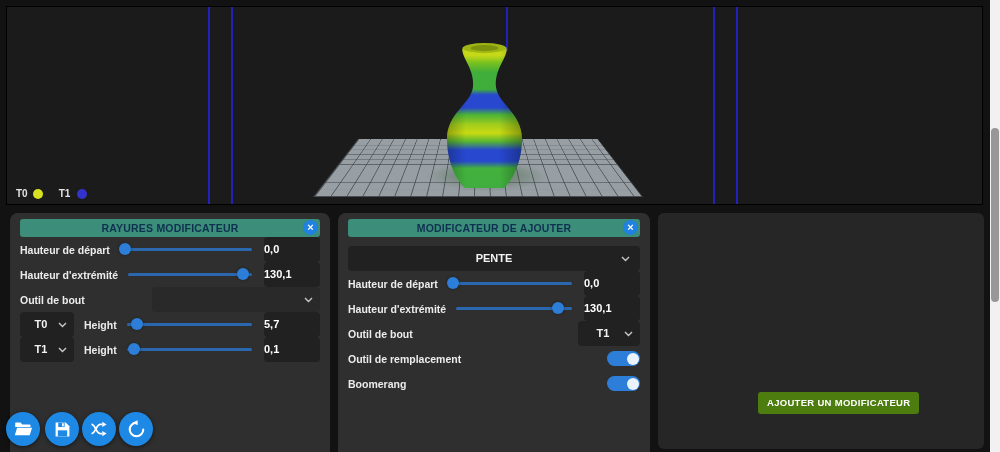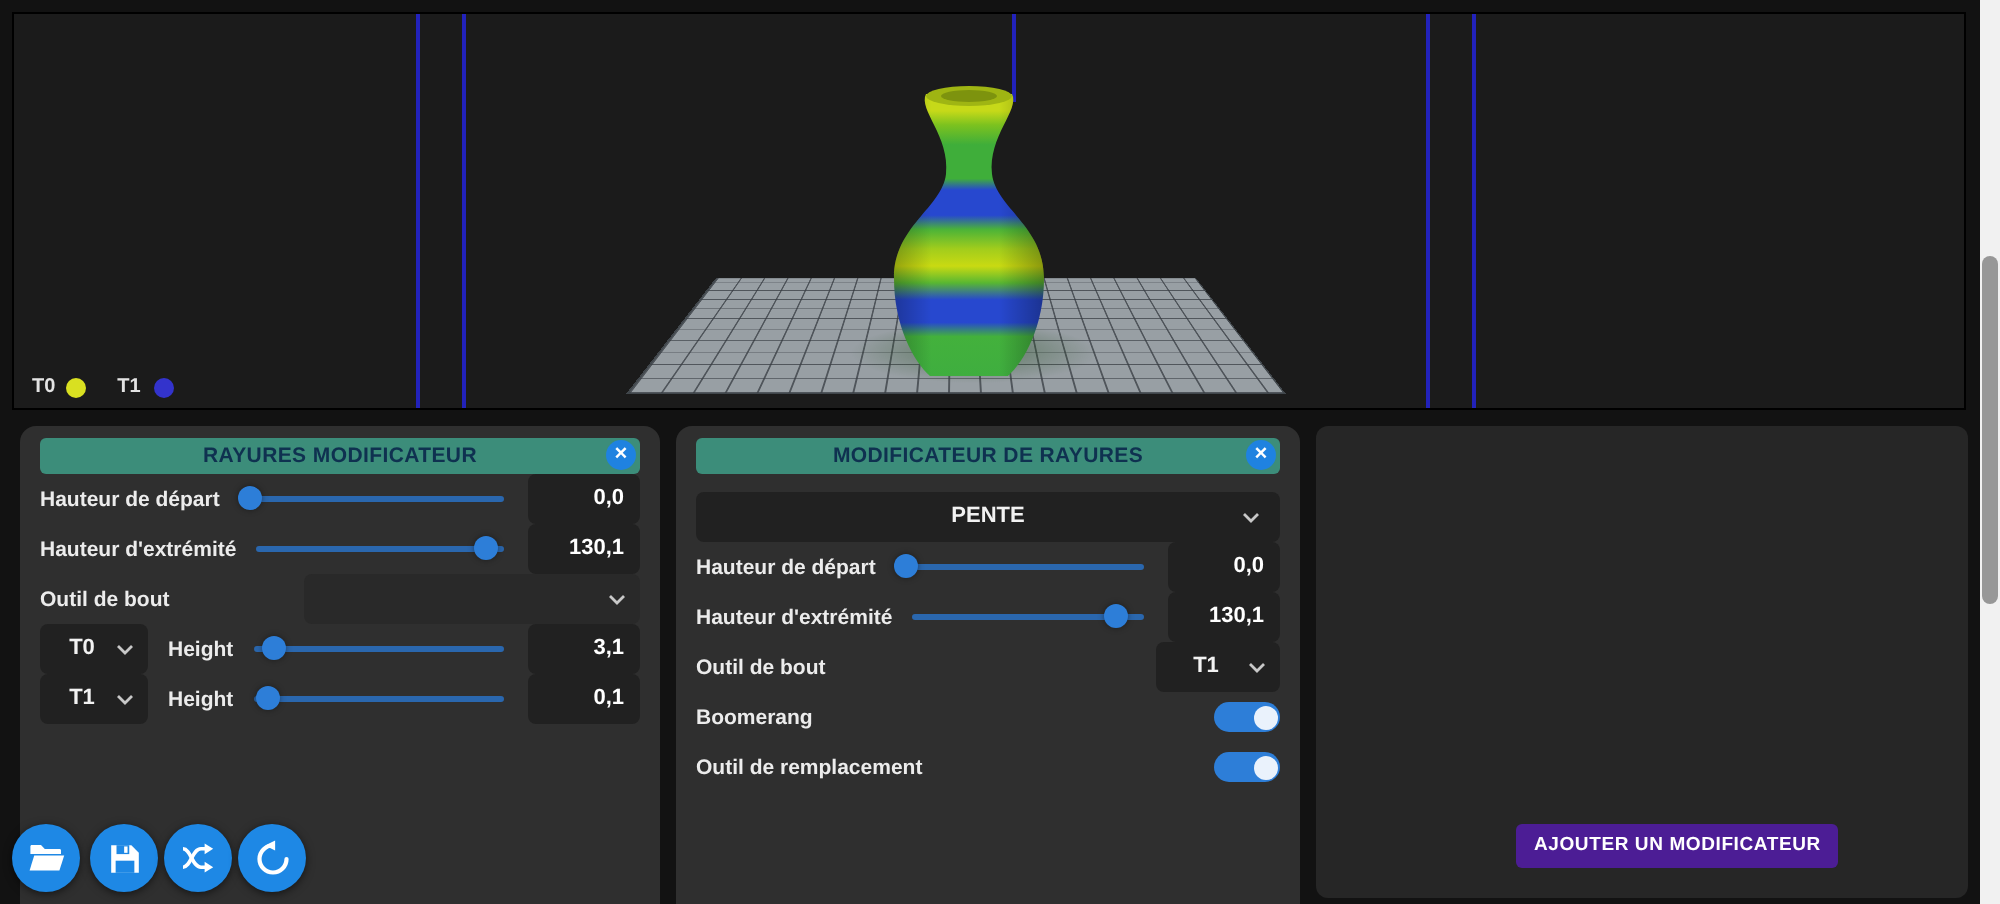--- a/index.html
+++ b/index.html
@@ -44,36 +44,36 @@
                  text-align:center; line-height:25px; font-size:11px; font-weight:bold; color:#f2f2f2; cursor:pointer; }
   .type-select .chev { position:absolute; right:10px; top:10px; }
 
   .row { display:flex; align-items:center; height:25px; }
   .lbl { font-size:10.5px; font-weight:bold; color:#ececec; white-space:nowrap; }
   .spacer { flex:1; }
   .slider { flex:1; position:relative; height:25px; margin:0 12px 0 10px; cursor:pointer; }
   .slider .track { position:absolute; left:0; right:0; top:11px; height:3px; background:#2a67ae; border-radius:2px; }
   .slider .thumb { position:absolute; top:6px; width:12px; height:12px; border-radius:50%; background:#2d7ed8; box-shadow:0 0 3px rgba(0,0,0,.4); }
   .val { flex:none; width:56px; height:25px; background:#212121; border-radius:4px; line-height:25px;
-         font-size:11px; font-weight:bold; color:#fff; text-align:right; padding-right:8px; cursor:text; }
+         font-size:11px; font-weight:bold; color:#fff; text-align:left; padding-right:8px; cursor:text; }
   .sel { position:relative; height:25px; background:#212121; border-radius:4px; line-height:25px;
          font-size:11px; font-weight:bold; color:#f2f2f2; cursor:pointer; }
   .sel .chev { position:absolute; right:7px; top:10px; }
   .sel.wide { width:168px; background:#292929; }
   .sel.small { width:62px; text-align:center; padding-right:12px; }
   .sel.tool { width:54px; text-align:center; padding-right:12px; margin-right:10px; flex:none; }
   .toggle { position:relative; width:33px; height:15px; border-radius:8px; background:#2d7ed8; cursor:pointer; flex:none; }
   .toggle .knob { position:absolute; right:1px; top:1.5px; width:12px; height:12px; border-radius:50%; background:#eaf2fc; }
 
   
   .fab { position:absolute; top:412px; width:34px; height:34px; border-radius:50%; background:#1e88e5; z-index:10;
          display:flex; align-items:center; justify-content:center; box-shadow:0 1px 4px rgba(0,0,0,.55); cursor:pointer; }
   .fab.f1 { left:6px; } .fab.f2 { left:45px; } .fab.f3 { left:82px; } .fab.f4 { left:119px; }
 
-  .add-btn { position:absolute; left:758px; top:412px; height:22px; padding:0 9px; background:#4c1d95; border-radius:3px;
+  .add-btn { position:absolute; left:758px; top:392px; height:22px; padding:0 9px; background:#4d7c0f; border-radius:3px;
              color:#fff; font-size:9.5px; font-weight:bold; line-height:22px; letter-spacing:.3px; z-index:5; cursor:pointer; }
 
   
   .scrollbar { position:absolute; right:0; top:0; width:10px; height:452px; background:#f1f1f1; z-index:20; }
   .scrollbar .sthumb { position:absolute; left:1px; top:128px; width:8px; height:174px; background:#979797; border-radius:4px; cursor:grab; }
 </style>
 </head>
 <body>
 
 <div class="page">
@@ -171,42 +171,42 @@
           <span>T0</span>
           <svg class="chev" width="9" height="6" viewBox="0 0 9 6">
               <path d="M1 1l3.5 3.5L8 1" stroke="#c8c8c8" stroke-width="1.4" fill="none"></path>
             </svg>
         </div>
         <span class="lbl">Height</span>
         <div class="slider">
           <div class="track"></div>
             <div class="thumb" style="left:calc(8% - 6px);"></div>
         </div>
-        <div class="val">3,1</div>
+        <div class="val">5,7</div>
       </div>
 
       <div class="row">
         <div class="sel tool">
           <span>T1</span>
           <svg class="chev" width="9" height="6" viewBox="0 0 9 6">
               <path d="M1 1l3.5 3.5L8 1" stroke="#c8c8c8" stroke-width="1.4" fill="none"></path>
             </svg>
         </div>
         <span class="lbl">Height</span>
         <div class="slider">
           <div class="track"></div>
             <div class="thumb" style="left:calc(6% - 6px);"></div>
         </div>
         <div class="val">0,1</div>
       </div>
     </section>
 
     <section class="panel p2">
       <div class="p-header">
-        <span>MODIFICATEUR DE RAYURES</span>
+        <span>MODIFICATEUR DE AJOUTER</span>
         <div class="close">×</div>
       </div>
 
       <div class="type-select">
         <span>PENTE</span>
         <svg class="chev" width="9" height="6" viewBox="0 0 9 6">
             <path d="M1 1l3.5 3.5L8 1" stroke="#c8c8c8" stroke-width="1.4" fill="none"></path>
           </svg>
       </div>
 
@@ -233,29 +233,29 @@
         <div class="spacer"></div>
         <div class="sel small">
           <span>T1</span>
           <svg class="chev" width="9" height="6" viewBox="0 0 9 6">
               <path d="M1 1l3.5 3.5L8 1" stroke="#c8c8c8" stroke-width="1.4" fill="none"></path>
             </svg>
         </div>
       </div>
 
       <div class="row">
-        <span class="lbl">Boomerang</span>
+        <span class="lbl">Outil de remplacement</span>
         <div class="spacer"></div>
         <div class="toggle on">
             <div class="knob"></div>
           </div>
       </div>
 
       <div class="row">
-        <span class="lbl">Outil de remplacement</span>
+        <span class="lbl">Boomerang</span>
         <div class="spacer"></div>
         <div class="toggle on">
             <div class="knob"></div>
           </div>
       </div>
     </section>
 
     <div class="region3"></div>
   </div>
 

